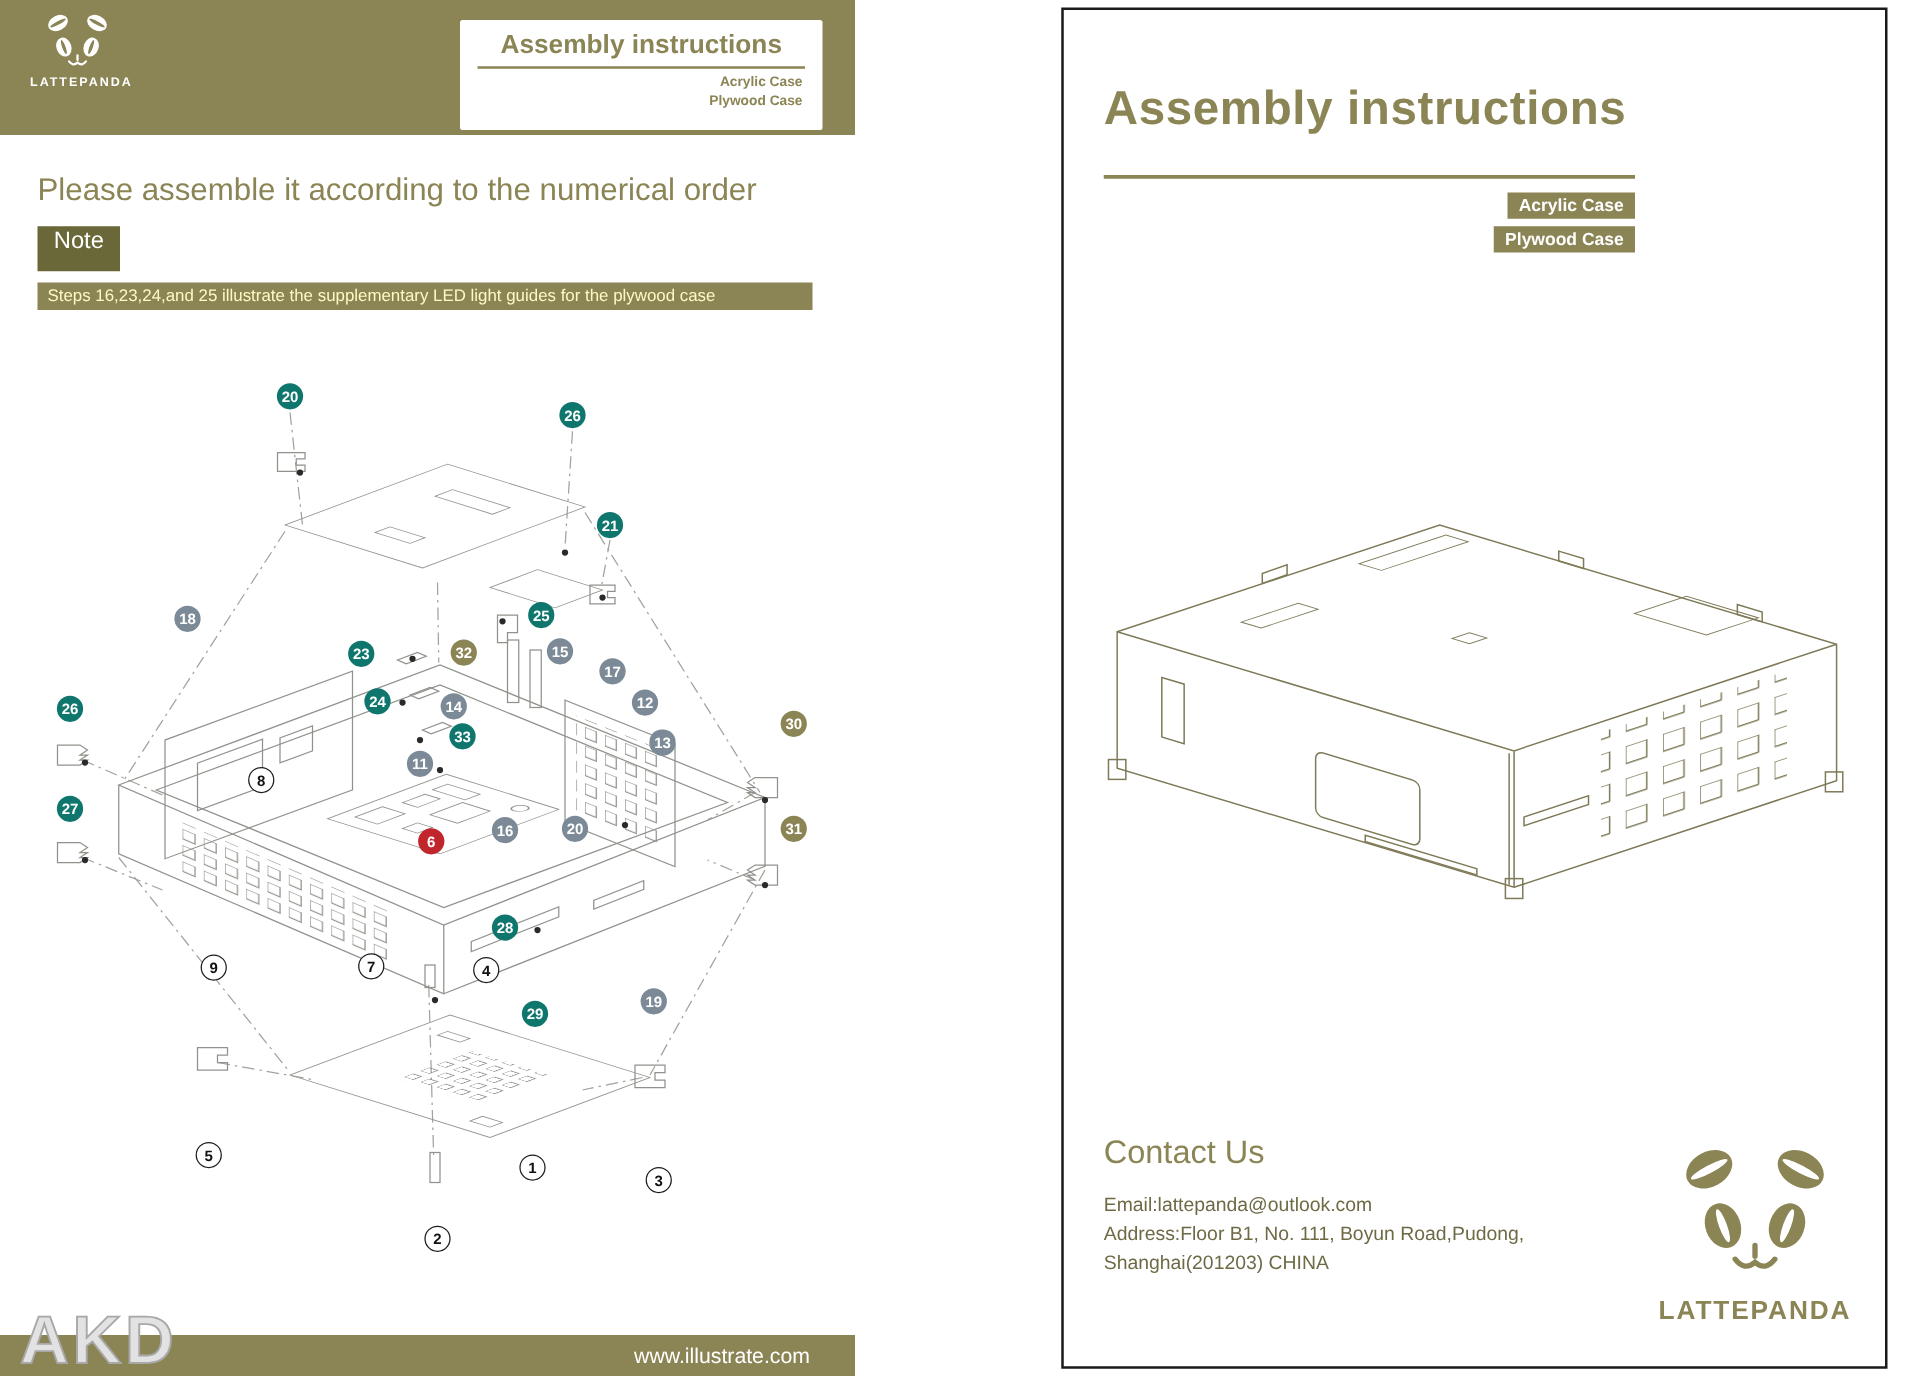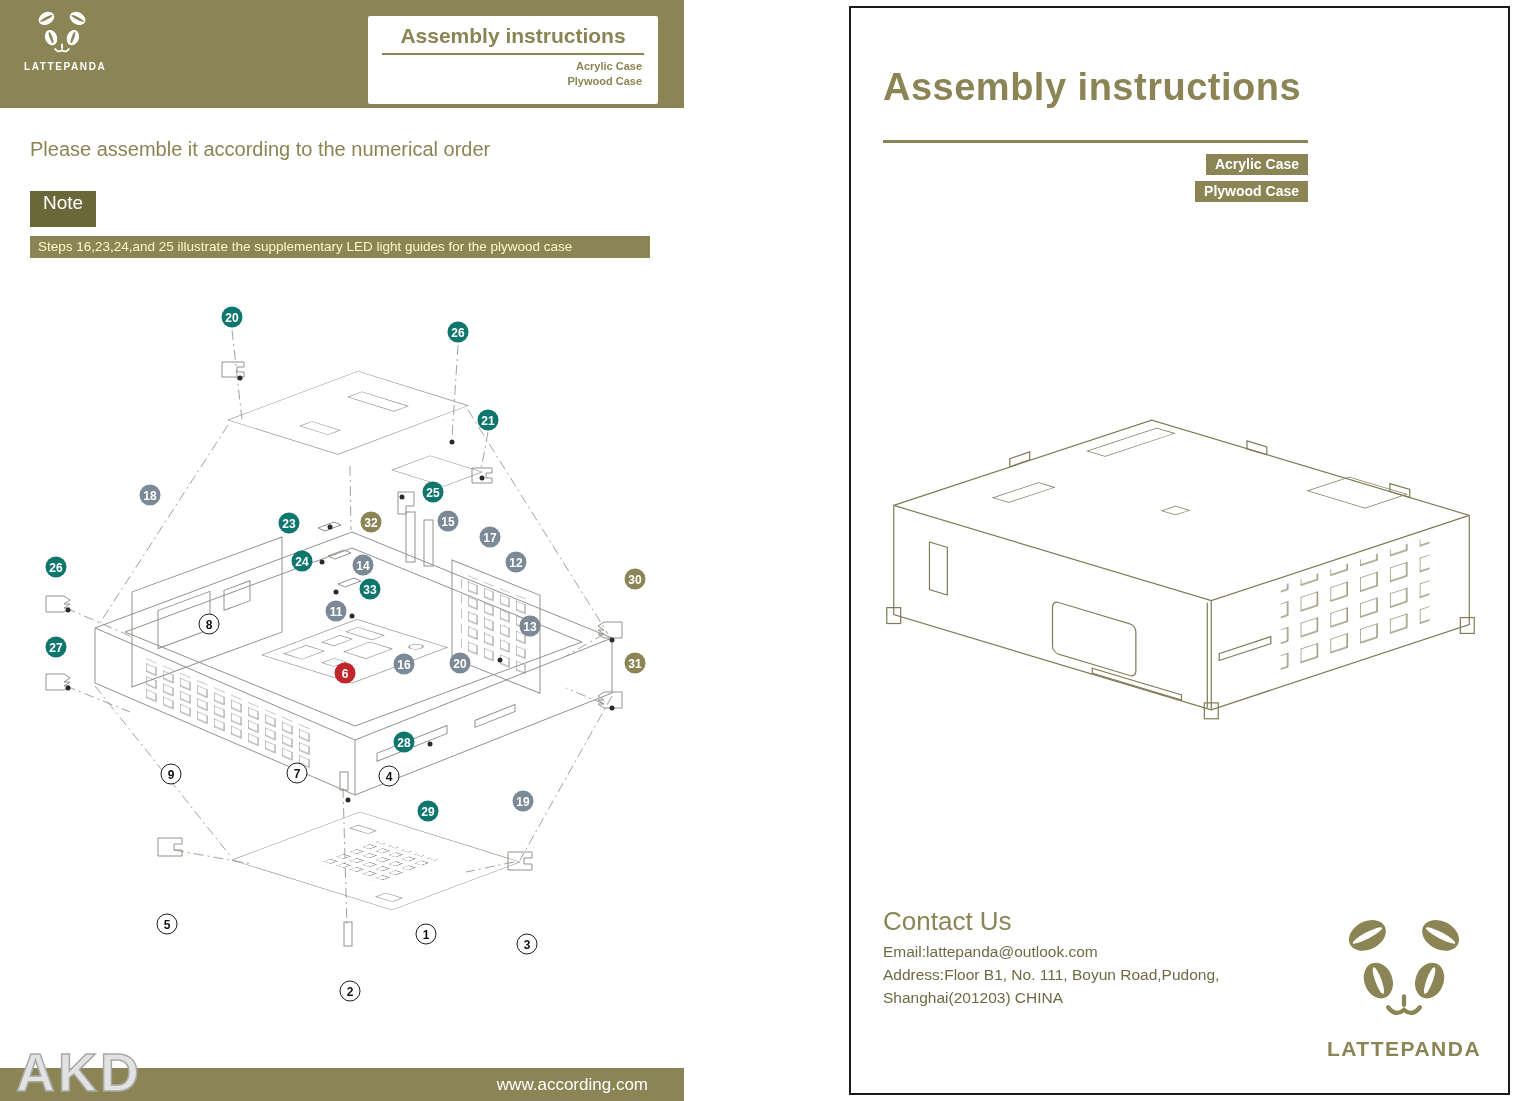--- a/index.html
+++ b/index.html
@@ -15,21 +15,21 @@
   .lp-header { position:relative; height:108px; background:#8b8454; }
   .logo { position:absolute; left:24px; top:8px; width:76px; text-align:center; }
   .panda { display:block; margin:0 auto; color:#ffffff; --slit:#8b8454; }
   .panda.big { color:#8b8454; --slit:#ffffff; }
   .wordmark { color:#fff; font-size:10px; font-weight:bold; letter-spacing:1.6px; margin-top:1px; }
   .title-box { position:absolute; left:368px; top:16px; width:290px; height:88px; background:#fff; border-radius:2px; padding:8px 10px 0; }
   .title-box h1 { color:#8b8454; font-size:21px; text-align:center; border-bottom:2px solid #8b8454; padding-bottom:5px; margin:0 4px; }
   .case-type { text-align:right; color:#8b8454; font-weight:bold; font-size:11px; margin-top:5px; padding-right:6px; }
   .case-type + .case-type { margin-top:3px; }
 
-  .instruction { margin:30px 30px 16px; font-size:20px; color:#8b8454; }
+  .instruction { margin:30px 30px 0; font-size:25px; color:#8b8454; }
   .note-label { display:inline-block; margin:14px 0 0 30px; background:#6a6739; color:#fff; font-size:19px; padding:1px 13px 13px; }
   .note-bar { margin:9px 34px 0 30px; background:#8b8454; color:#fef9c3; font-size:13.5px; padding:3px 8px 4px; }
 
   .diagram { position:absolute; left:0; top:250px; width:684px; height:810px; }
   .callout-layer { position:absolute; inset:0; z-index:3; pointer-events:none; }
   .callout { position:absolute; width:21px; height:21px; border-radius:50%; transform:translate(-50%,-50%);
              display:flex; align-items:center; justify-content:center; font-size:12px; font-weight:bold; }
   .callout.black   { background:#0f766e; color:#fff; }
   .callout.slate   { background:#7b8a96; color:#fff; }
   .callout.olive   { background:#8b8454; color:#fff; }
@@ -43,21 +43,21 @@
                color:#fff; font-size:17px; z-index:4; }
 
   
   .page-right { position:absolute; left:849px; top:6px; width:661px; height:1089px; border:2px solid #1a1a1a; background:#fff; }
   .rp-title  { position:absolute; left:32px; top:58px; font-size:38px; color:#8b8454; letter-spacing:0.5px; }
   .rp-rule   { position:absolute; left:32px; top:132px; width:425px; height:3px; background:#8b8454; }
   .rp-badges { position:absolute; left:32px; top:146px; width:425px; display:flex; flex-direction:column; align-items:flex-end; gap:6px; }
   .badge { background:#8b8454; color:#fff; font-weight:bold; font-size:14px; padding:2px 9px 3px; }
   .case-illustration { position:absolute; left:8px; top:352px; }
   .contact { position:absolute; left:32px; top:898px; }
-  .contact h2 { font-size:26px; color:#8b8454; font-weight:normal; margin-bottom:3px; }
+  .contact h2 { font-size:26px; color:#8b8454; font-weight:normal; margin-bottom:16px; }
   .contact p { font-size:15.5px; color:#6e6a45; line-height:23px; }
   .rp-logo { position:absolute; right:16px; bottom:32px; width:176px; text-align:center; }
   .wordmark-big { color:#8b8454; font-weight:bold; font-size:21px; letter-spacing:1.5px; margin-top:4px; }
 </style>
 </head>
 <body>
 
 <div class="canvas">
 
   <section class="page-left">
@@ -228,21 +228,21 @@
         <div class="callout slate" style="left: 150px; top: 495px;">18</div>
         <div class="callout black" style="left: 289px; top: 523px;">23</div>
         <div class="callout olive" style="left: 371px; top: 522px;">32</div>
         <div class="callout slate" style="left: 448px; top: 521px;">15</div>
         <div class="callout slate" style="left: 490px; top: 537px;">17</div>
         <div class="callout black" style="left: 302px; top: 561px;">24</div>
         <div class="callout slate" style="left: 363px; top: 565px;">14</div>
         <div class="callout slate" style="left: 516px; top: 562px;">12</div>
         <div class="callout black" style="left: 56px; top: 567px;">26</div>
         <div class="callout black" style="left: 370px; top: 589px;">33</div>
-        <div class="callout slate" style="left: 530px; top: 626px; border-radius: 10px;">13</div>
+        <div class="callout slate" style="left: 530px; top: 594px; border-radius: 10px;">13</div>
         <div class="callout olive" style="left: 635px; top: 579px;">30</div>
         <div class="callout slate" style="left: 336px; top: 611px;">11</div>
         <div class="callout outline" style="left: 209px; top: 624px;">8</div>
         <div class="callout black" style="left: 56px; top: 647px;">27</div>
         <div class="callout red" style="left: 345px; top: 673px;">6</div>
         <div class="callout slate" style="left: 404px; top: 664px;">16</div>
         <div class="callout slate" style="left: 460px; top: 663px;">20</div>
         <div class="callout olive" style="left: 635px; top: 663px;">31</div>
         <div class="callout black" style="left: 404px; top: 742px;">28</div>
         <div class="callout outline" style="left: 171px; top: 774px;">9</div>
@@ -252,21 +252,21 @@
         <div class="callout slate" style="left: 523px; top: 801px;">19</div>
         <div class="callout outline" style="left: 167px; top: 924px;">5</div>
         <div class="callout outline" style="left: 426px; top: 934px;">1</div>
         <div class="callout outline" style="left: 527px; top: 944px;">3</div>
         <div class="callout outline" style="left: 350px; top: 991px;">2</div>
       </div>
 
     <div class="watermark">AKD</div>
 
     <footer class="lp-footer">
-      <span>www.according.com</span>
+      <span>www.illustrate.com</span>
     </footer>
   </section>
 
   <section class="page-right">
 
     <h1 class="rp-title">Assembly instructions</h1>
     <div class="rp-rule"></div>
 
     <div class="rp-badges">
       <span class="badge">Acrylic Case</span>

